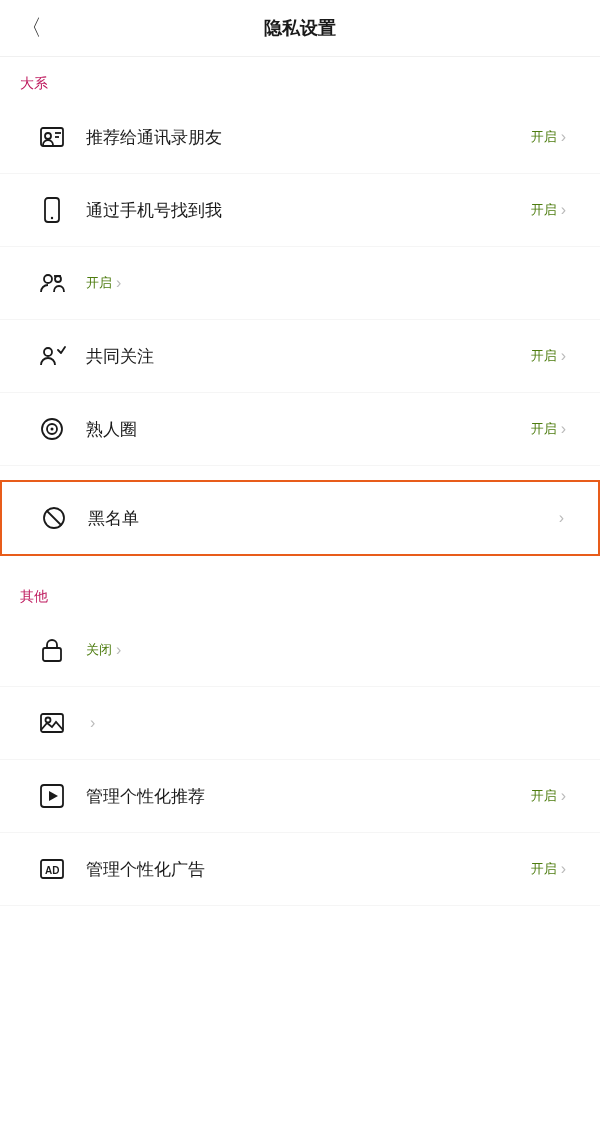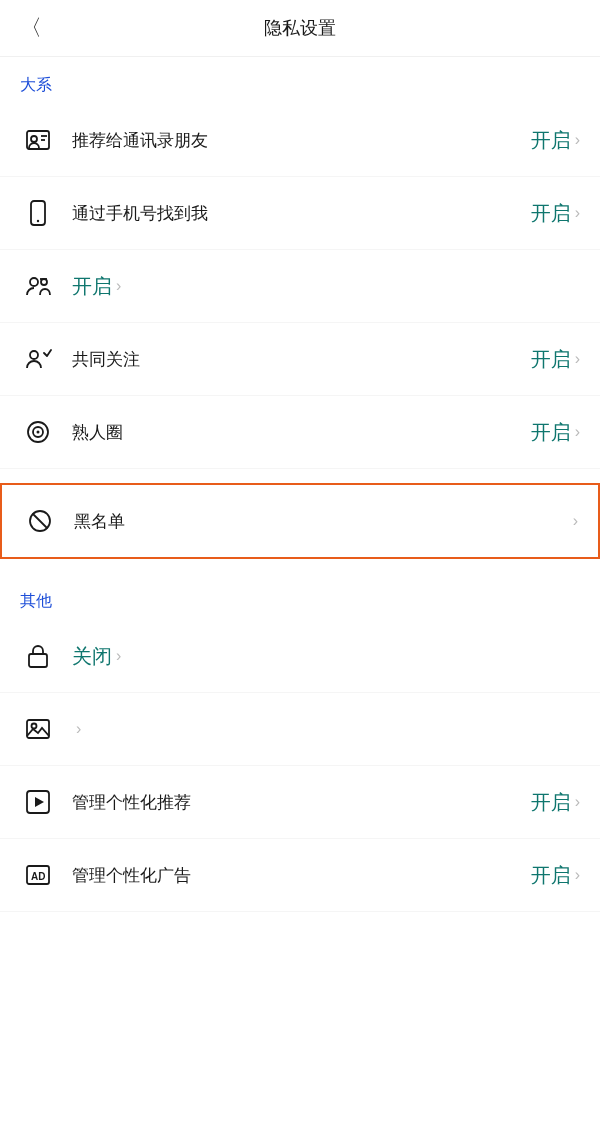--- a/index.html
+++ b/index.html
@@ -30,38 +30,38 @@
       position: absolute;
       left: 20px;
       font-size: 22px;
       color: #333;
       cursor: pointer;
       line-height: 1;
     }
 
     .header-title {
       font-size: 18px;
-      font-weight: 400;
+      font-weight: 700;
       color: #1a1a1a;
     }
 
     .section-label {
       padding: 18px 20px 8px 20px;
-      font-size: 16px;
-      color: #1d4ed8;
+      font-size: 14px;
+      color: #be185d;
     }
 
     .menu-list {
       background: #ffffff;
     }
 
     .menu-item {
       display: flex;
       align-items: center;
-      padding: 18px 20px;
+      padding: 18px 34px;
       cursor: pointer;
       border-bottom: 1px solid #f5f5f5;
       position: relative;
     }
 
     .menu-item.highlighted {
       border: 2.5px solid #e85c1a;
       margin: 14px 0;
     }
 
@@ -80,22 +80,22 @@
       height: 28px;
     }
 
     .menu-text {
       flex: 1;
       font-size: 17px;
       color: #1a1a1a;
     }
 
     .menu-status {
-      font-size: 20px;
-      color: #0f766e;
+      font-size: 13px;
+      color: #4d7c0f;
       margin-right: 4px;
     }
 
     .chevron {
       font-size: 16px;
       color: #bbbbbb;
     }
 
     .menu-right {
       display: flex;

